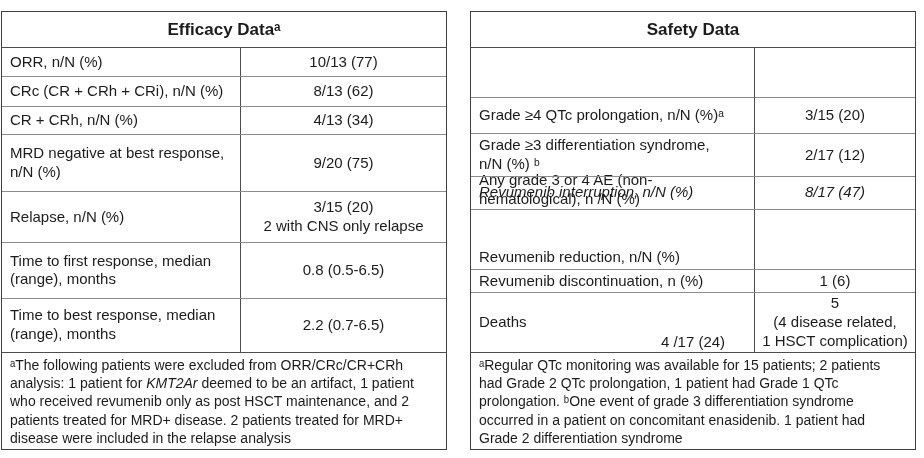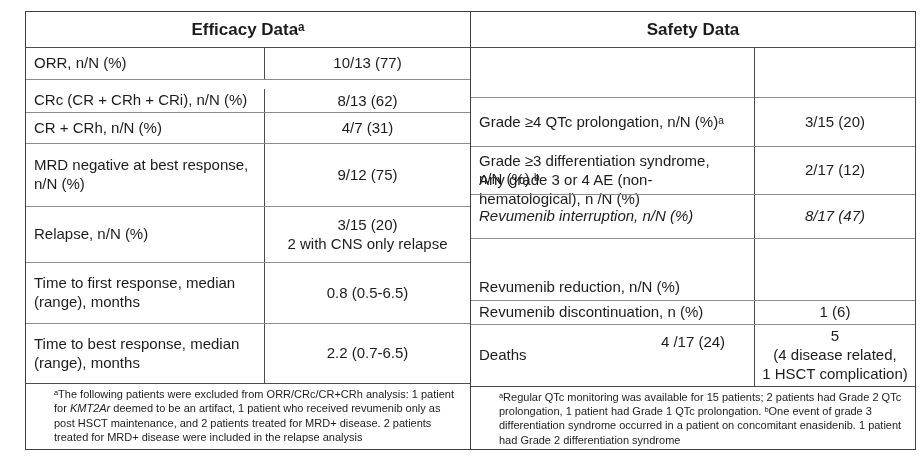--- a/index.html
+++ b/index.html
@@ -6,52 +6,51 @@
   .canvas {
     position:relative; width:924px; height:458px; background:#ffffff;
     font-family:"Liberation Sans","DejaVu Sans",sans-serif; color:#1c1c1c;
     overflow:hidden;
   }
   .tbl {
     position:absolute; top:11px; width:446px; height:439px;
     border:1.5px solid #404040; box-sizing:border-box; background:#ffffff;
     display:flex; flex-direction:column;
   }
-  .tbl-left  { left:25px; }
+  .tbl-left  { left:1px; }
   .tbl-right { left:470px; }
   .tbl-header {
     height:36px; flex:0 0 36px; display:flex; align-items:center; justify-content:center;
     font-weight:bold; font-size:17px; border-bottom:1px solid #4d4d4d; box-sizing:border-box;
   }
   .row { display:flex; border-bottom:1px solid #8c8c8c; box-sizing:border-box; }
   .row.last { border-bottom:1px solid #4d4d4d; }
   .cell-label {
     border-right:1px solid #4d4d4d; box-sizing:border-box;
     display:flex; align-items:center;
     padding:2px 6px 2px 8px; font-size:15px; line-height:1.26; white-space:pre-line;
   }
   .cell-value {
     flex:1; display:flex; align-items:center; justify-content:center;
     text-align:center; font-size:15px; line-height:1.26; white-space:pre-line;
     padding:1px 4px; box-sizing:border-box;
   }
   .tbl-left  .cell-label { flex:0 0 239px; width:239px; }
   .tbl-right .cell-label { flex:0 0 284px; width:284px; }
 
-  .tbl-left  .r1{height:32px;justify-content:center;} .tbl-left  .r2{height:33px;align-items:flex-end;} .tbl-left  .r3{height:31px;justify-content:space-between;}
+  .tbl-left  .r1{height:32px;justify-content:center;} .tbl-left  .r2{height:33px;} .tbl-left  .r3{height:31px;justify-content:space-between;}
   .tbl-left  .r4{height:63px;} .tbl-left  .r5{height:56px;} .tbl-left  .r6{height:61px;}
   .tbl-left  .r7{height:60px;}
   .tbl-right .r1{height:50px;flex-direction:column;} .tbl-right .r2{height:56px;} .tbl-right .r3{height:55px;}
   .tbl-right .r4{height:50px;font-style:italic;} .tbl-right .r5{height:30px;margin-top:36px;} .tbl-right .r6{height:24px;}
   .tbl-right .r7{height:71px;}
 
   .tbl-footnote {
-    flex:1; padding:3px 8px 2px 8px; font-size:11px; line-height:1.3;
+    flex:1; padding:3px 8px 2px 8px; font-size:14px; line-height:1.3;
     box-sizing:border-box;
-    margin-left:20px;
   }
   .tbl-footnote i { font-style:italic; }
 </style>
 </head>
 <body>
 
 <div class="canvas">
 
   <div class="tbl tbl-left">
     <div class="tbl-header">Efficacy Dataᵃ</div>
@@ -59,26 +58,26 @@
     <div class="row r1">
       <div class="cell-label">ORR, n/N (%)</div>
       <div class="cell-value">10/13 (77)</div>
     </div>
     <div class="row r2">
       <div class="cell-label">CRc (CR + CRh + CRi), n/N (%)</div>
       <div class="cell-value">8/13 (62)</div>
     </div>
     <div class="row r3">
       <div class="cell-label">CR + CRh, n/N (%)</div>
-      <div class="cell-value">4/7 (31)</div>
+      <div class="cell-value">4/13 (34)</div>
     </div>
     <div class="row r4">
       <div class="cell-label">MRD negative at best response,
 n/N (%)</div>
-      <div class="cell-value">9/12 (75)</div>
+      <div class="cell-value">9/20 (75)</div>
     </div>
     <div class="row r5">
       <div class="cell-label">Relapse, n/N (%)</div>
       <div class="cell-value">3/15 (20)
 2 with CNS only relapse</div>
     </div>
     <div class="row r6">
       <div class="cell-label">Time to first response, median
 (range), months</div>
       <div class="cell-value">0.8 (0.5-6.5)</div>

